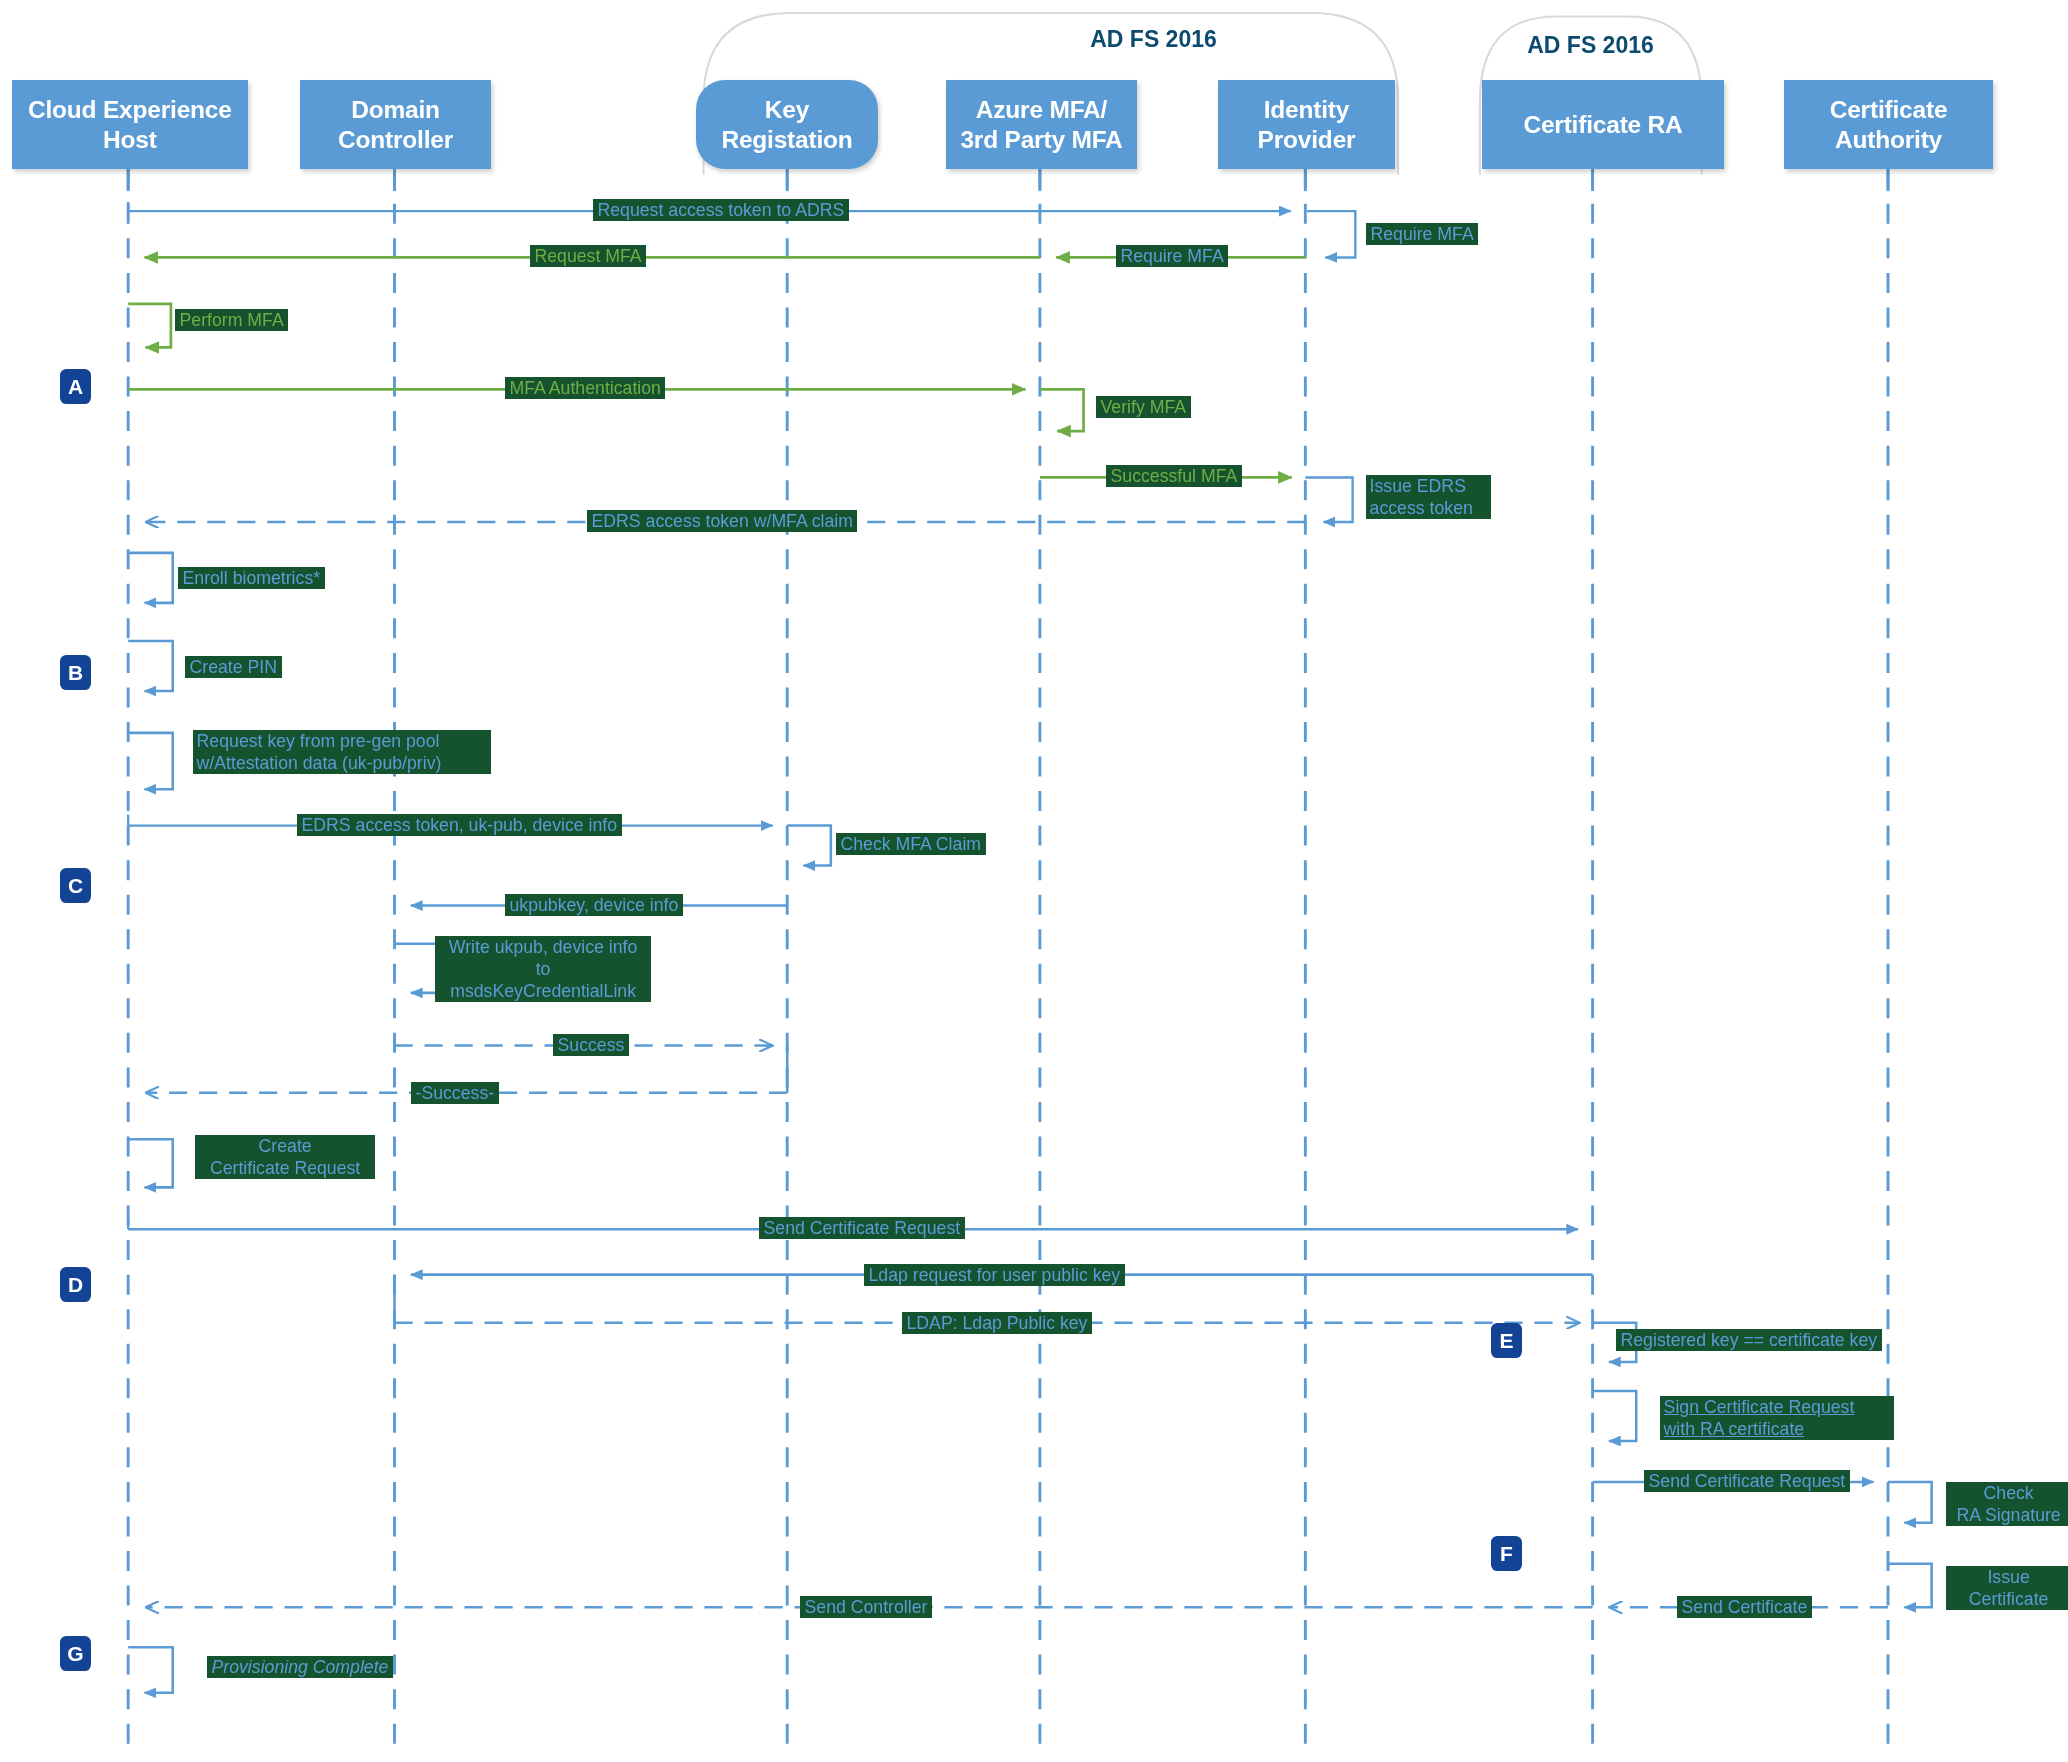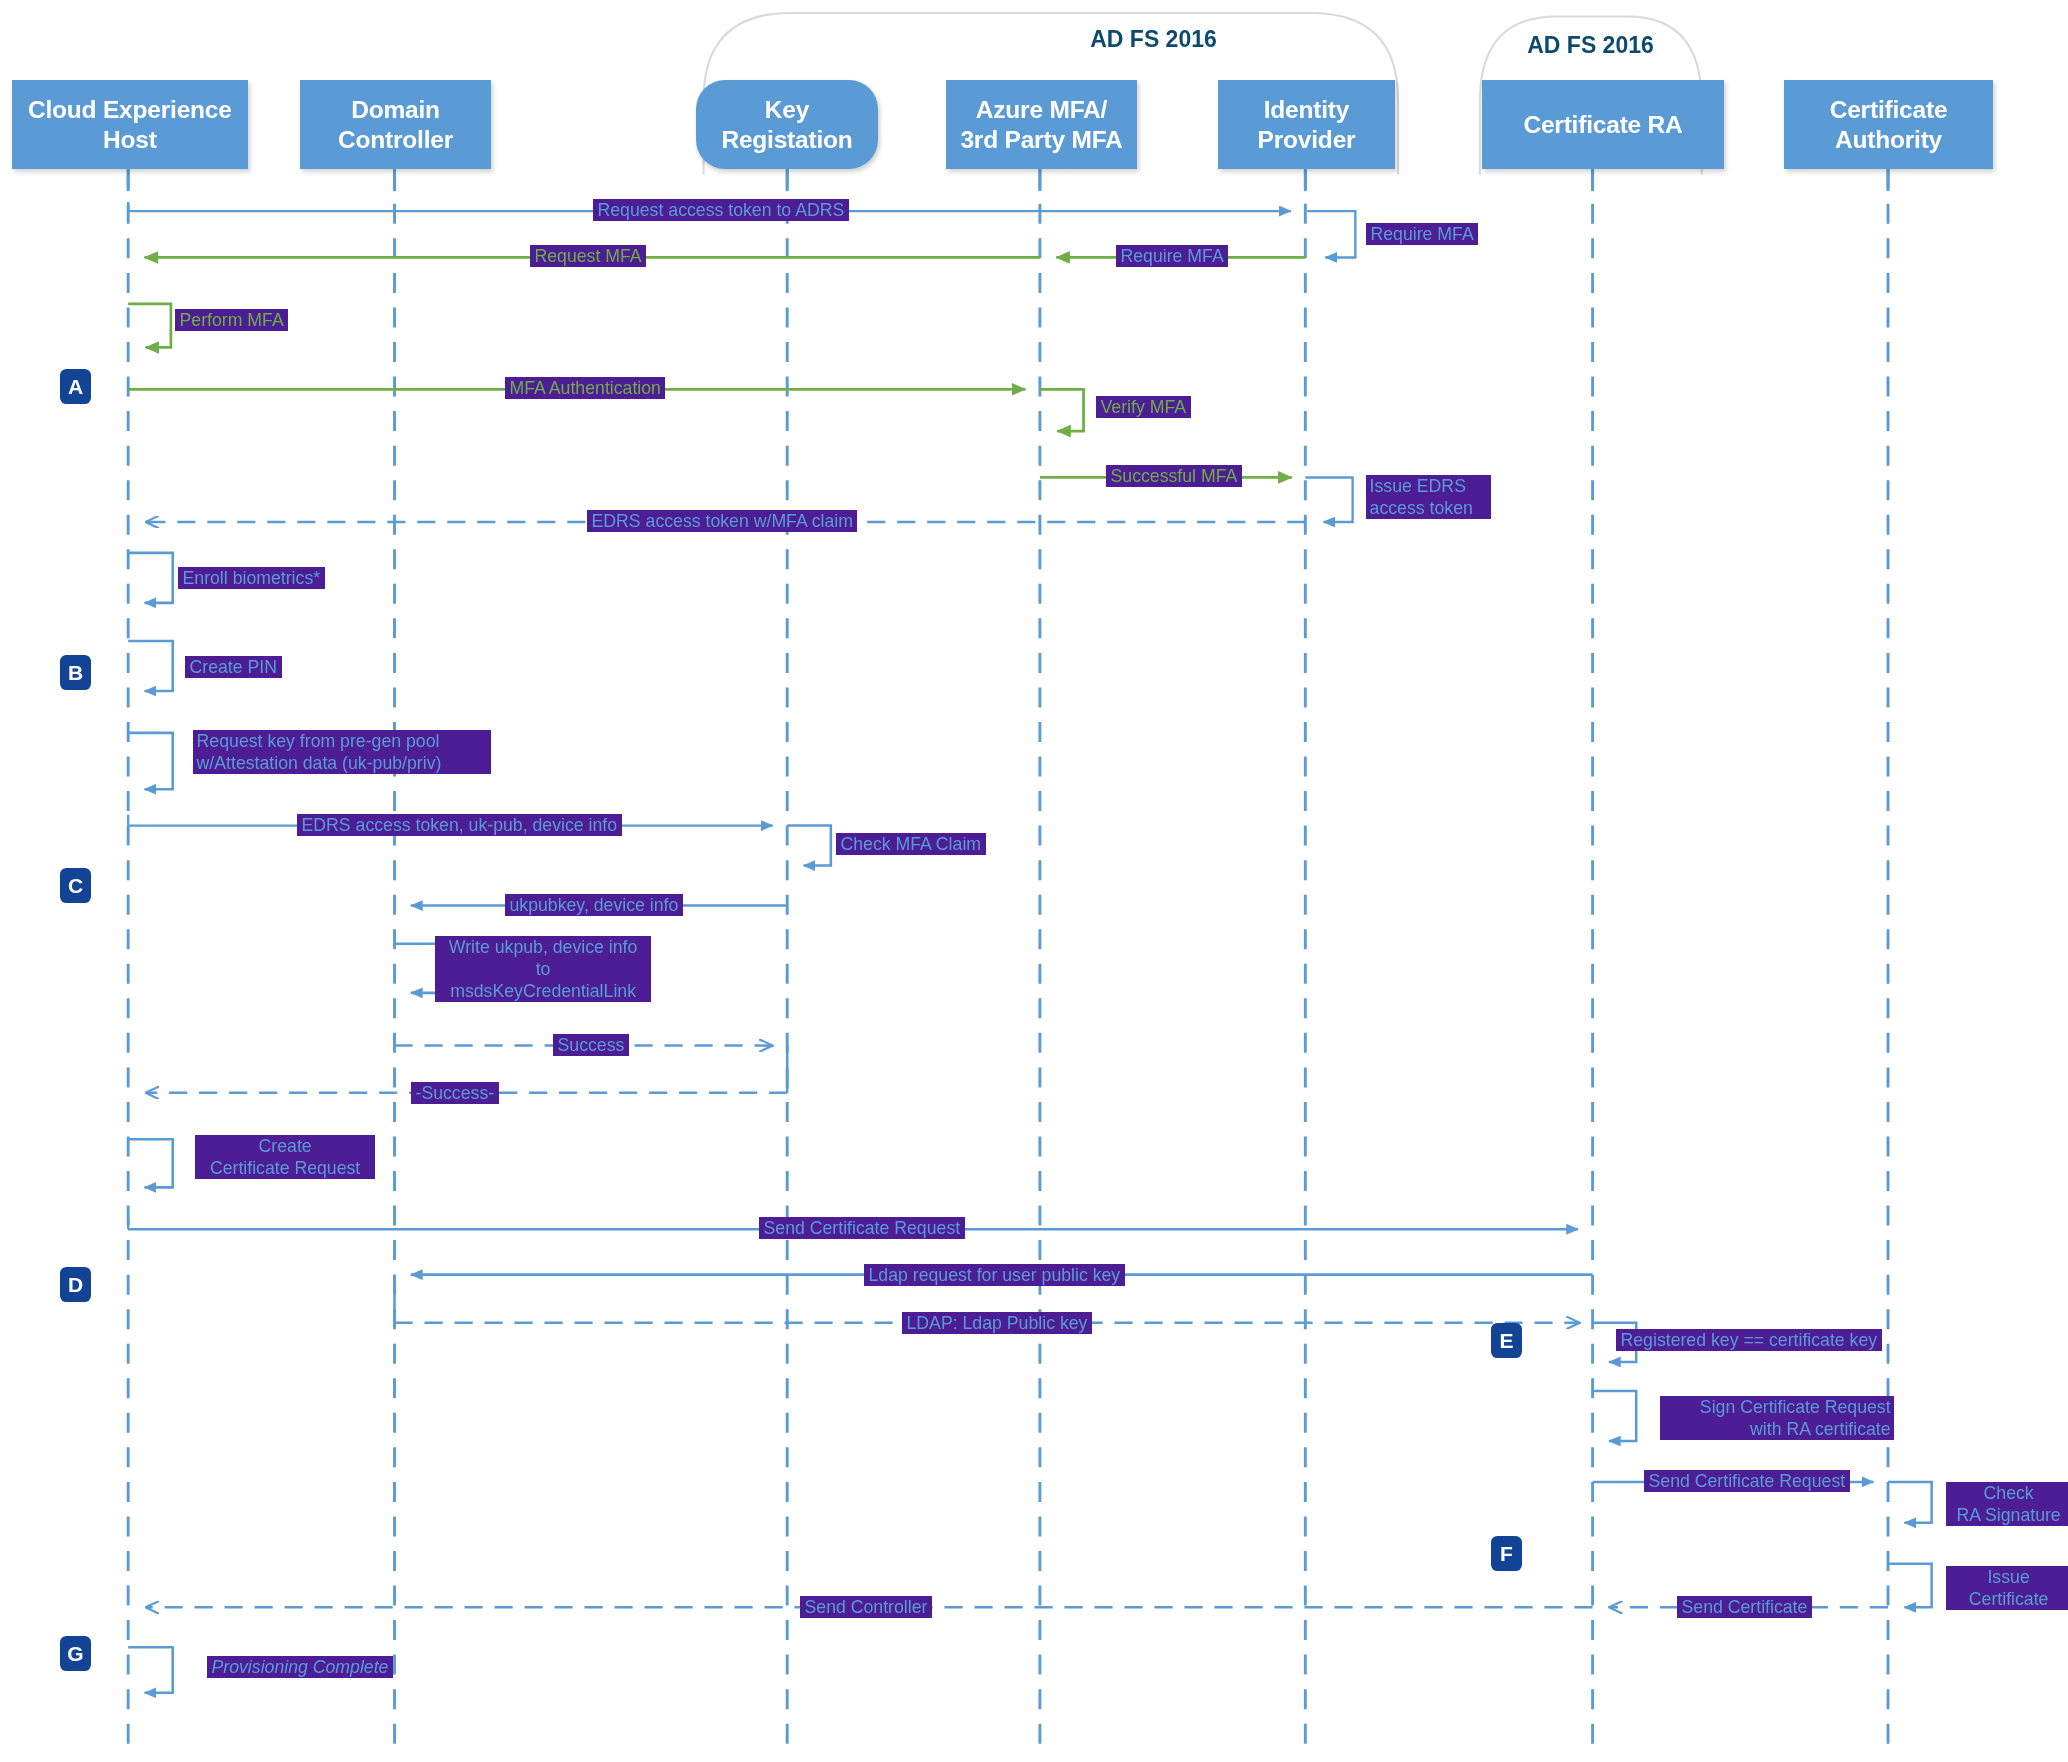--- a/index.html
+++ b/index.html
@@ -11,21 +11,21 @@
   .lane-box{position:absolute;background:#5B9BD5;box-shadow:1.8px 2.7px 4.5px rgba(0,0,0,0.18);
             display:flex;align-items:center;justify-content:center;text-align:center;
             color:#ffffff;font-weight:bold;font-size:24.5px;line-height:1.22;
             font-family:"Liberation Sans", sans-serif;letter-spacing:-0.2px;}
   .group-label{position:absolute;color:#0c4a6e;font-weight:bold;font-size:23px;
                text-align:center;font-family:"Liberation Sans", sans-serif;}
   .step-badge{position:absolute;width:31px;height:35px;background:#134395;border-radius:6.4px;
               color:#fff;font-weight:bold;font-size:21px;display:flex;align-items:center;
               justify-content:center;font-family:"Liberation Sans", sans-serif;}
   .msg-label{position:absolute;color:#5B9BD5;font-size:17.7px;white-space:nowrap;
-             font-family:"Liberation Sans", sans-serif;background:#4c1d95;padding:0 4.5px;
+             font-family:"Liberation Sans", sans-serif;background:#14532d;padding:0 4.5px;
              line-height:1.25;}
   .msg-label.green{color:#70AD47;}
   .msg-label.multiline{white-space:normal;text-align:center;padding:0 3.6px;}
 </style>
 </head>
 <body>
 
 <div id="stage">
 
   <svg id="canvas" viewBox="0 0 2275 1939" xmlns="http://www.w3.org/2000/svg">
@@ -276,21 +276,21 @@
   <div class="msg-label multiline" style="left:195px;top:1135px;width:173px;text-align:center;">Create<br>Certificate Request</div>
 
   <div class="msg-label" style="left:759px;top:1217px;">Send Certificate Request</div>
 
   <div class="msg-label" style="left:864px;top:1264px;">Ldap request for user public key</div>
 
   <div class="msg-label" style="left:902px;top:1312px;">LDAP: Ldap Public key</div>
 
   <div class="msg-label" style="left:1616px;top:1329px;">Registered key == certificate key</div>
 
-  <div class="msg-label multiline" style="left:1660px;top:1396px;width:227px;text-align:right;">Sign Certificate Request<br>with RA certificate</div>
+  <div class="msg-label multiline" style="left:1660px;top:1396px;width:227px;text-align:left;text-decoration:underline;">Sign Certificate Request<br>with RA certificate</div>
 
   <div class="msg-label" style="left:1644px;top:1470px;">Send Certificate Request</div>
 
   <div class="msg-label multiline" style="left:1946px;top:1482px;width:118px;text-align:center;">Check<br>RA Signature</div>
 
   <div class="msg-label multiline" style="left:1946px;top:1566px;width:118px;text-align:center;">Issue<br>Certificate</div>
 
   <div class="msg-label" style="left:1677px;top:1596px;">Send Certificate</div>
 
   <div class="msg-label" style="left:800px;top:1596px;">Send Controller</div>

